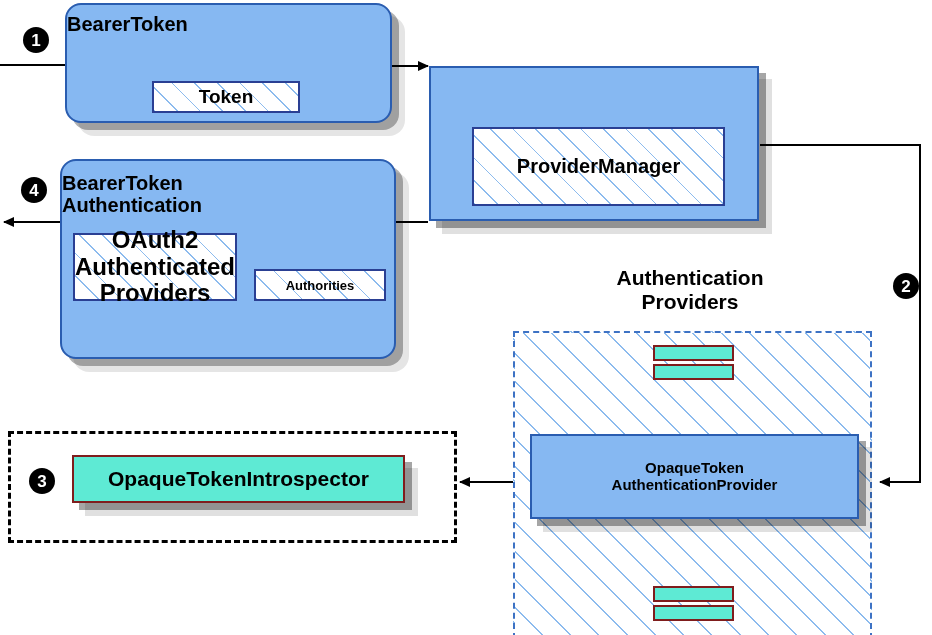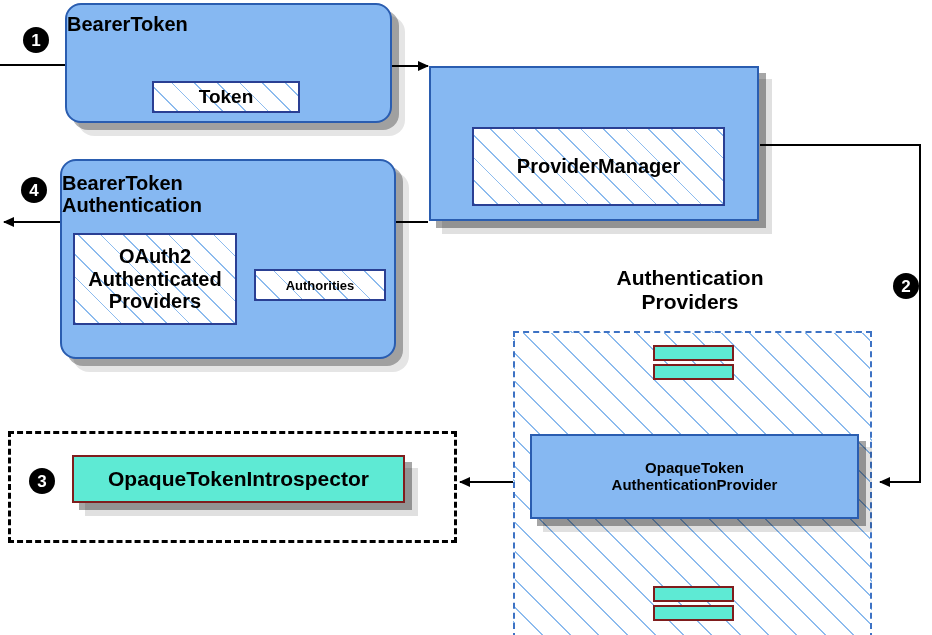--- a/index.html
+++ b/index.html
@@ -161,21 +161,21 @@
       <span>ProviderManager</span>
     </div>
   </div>
 
   <div class="node rounded-box" style="left:60px; top:159px; width:336px; height:200px; font-size:20px; padding-top:11px;">
     <div style="width:100%;">
       <span class="title-line">BearerToken</span>
       <span class="title-line">Authentication</span>
     </div>
 
-    <div class="node hatch-box" style="position:absolute; left:11px; top:72px; width:164px; height:92px; font-size:20px; line-height:1.12;">
+    <div class="node hatch-box" style="position:absolute; left:11px; top:72px; width:164px; height:68px; font-size:24px; line-height:1.12;">
       <span class="title-line">OAuth2</span>
       <span class="title-line">Authenticated</span>
       <span class="title-line">Providers</span>
     </div>
 
     <div class="node hatch-box" style="position:absolute; left:192px; top:108px; width:132px; height:32px; font-size:13px;">
       <span>Authorities</span>
     </div>
   </div>
 

